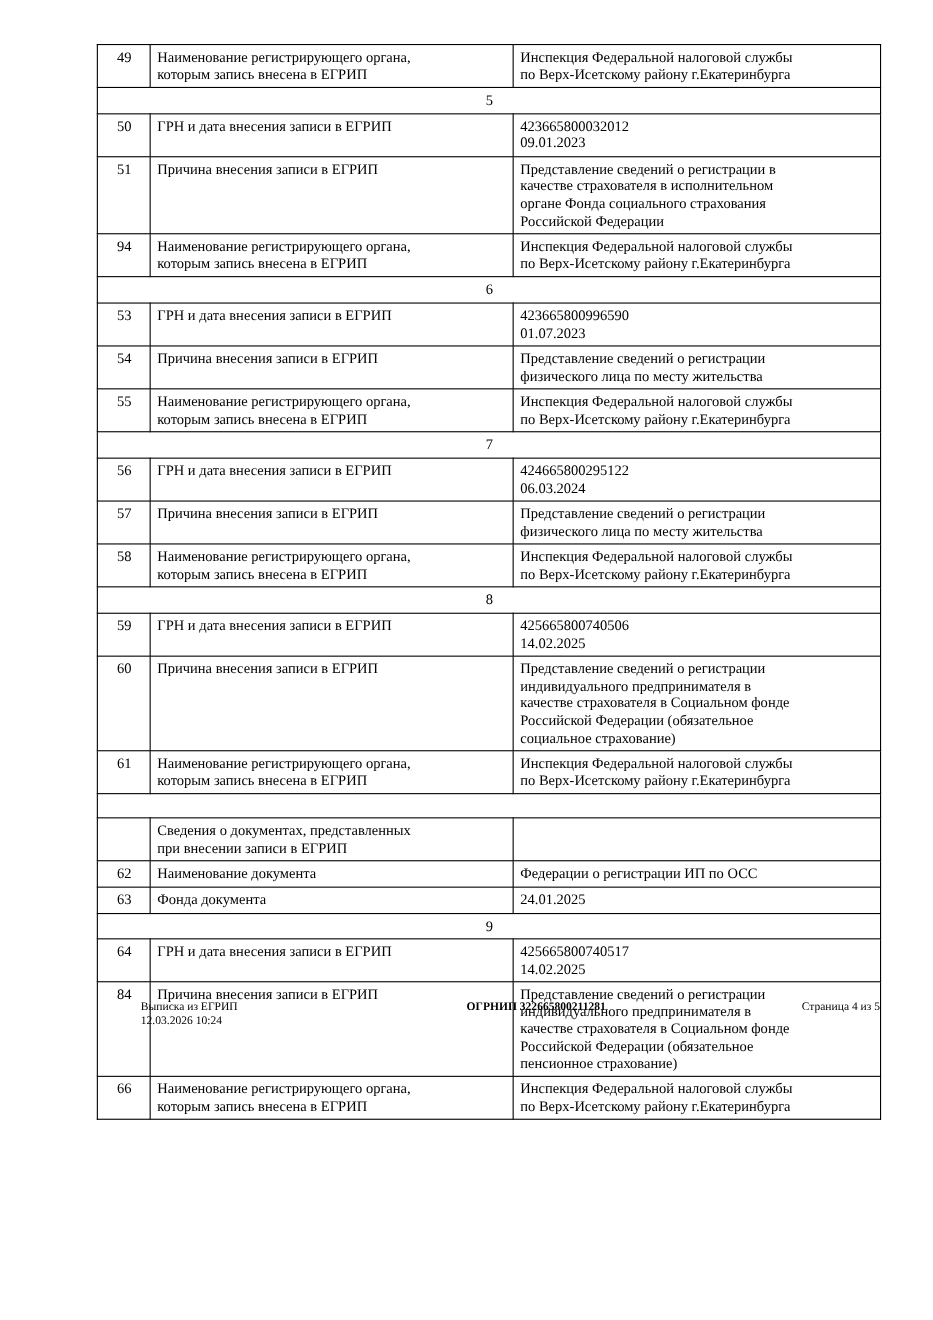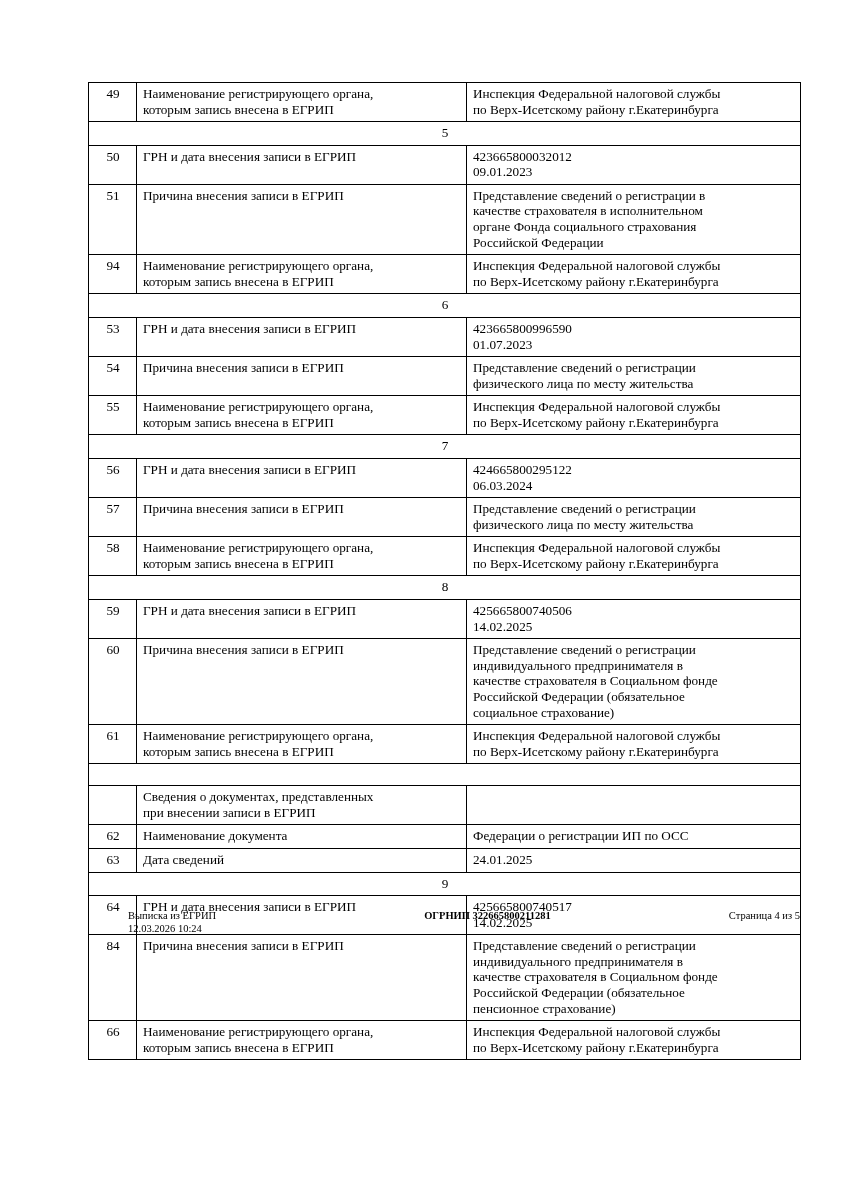--- a/index.html
+++ b/index.html
@@ -12,21 +12,21 @@
     height: 1200px;
     font-family: "Liberation Serif", serif;
     color: #000000;
     position: relative;
   }
   .page {
     position: relative;
     width: 848px;
     height: 972px;
     box-sizing: border-box;
-    padding: 82px 48px 0 88px;
+    padding: 40px 48px 0 88px;
   }
   table.doc {
     border-collapse: collapse;
     width: 712px;
     table-layout: fixed;
     font-size: 13.2px;
     line-height: 1.18;
   }
   table.doc td {
     border: 1px solid #000000;
@@ -191,21 +191,21 @@
 при внесении записи в ЕГРИП</td>
           <td class="val"></td>
         </tr>
         <tr>
           <td class="num">62</td>
           <td class="name">Наименование документа</td>
           <td class="val">Федерации о регистрации ИП по ОСС</td>
         </tr>
         <tr>
           <td class="num">63</td>
-          <td class="name">Дата сведений</td>
+          <td class="name">Фонда документа</td>
           <td class="val">24.01.2025</td>
         </tr>
         <tr>
           <td class="section" colspan="3">9</td>
         </tr>
         <tr>
           <td class="num">64</td>
           <td class="name">ГРН и дата внесения записи в ЕГРИП</td>
           <td class="val">425665800740517
 14.02.2025</td>

